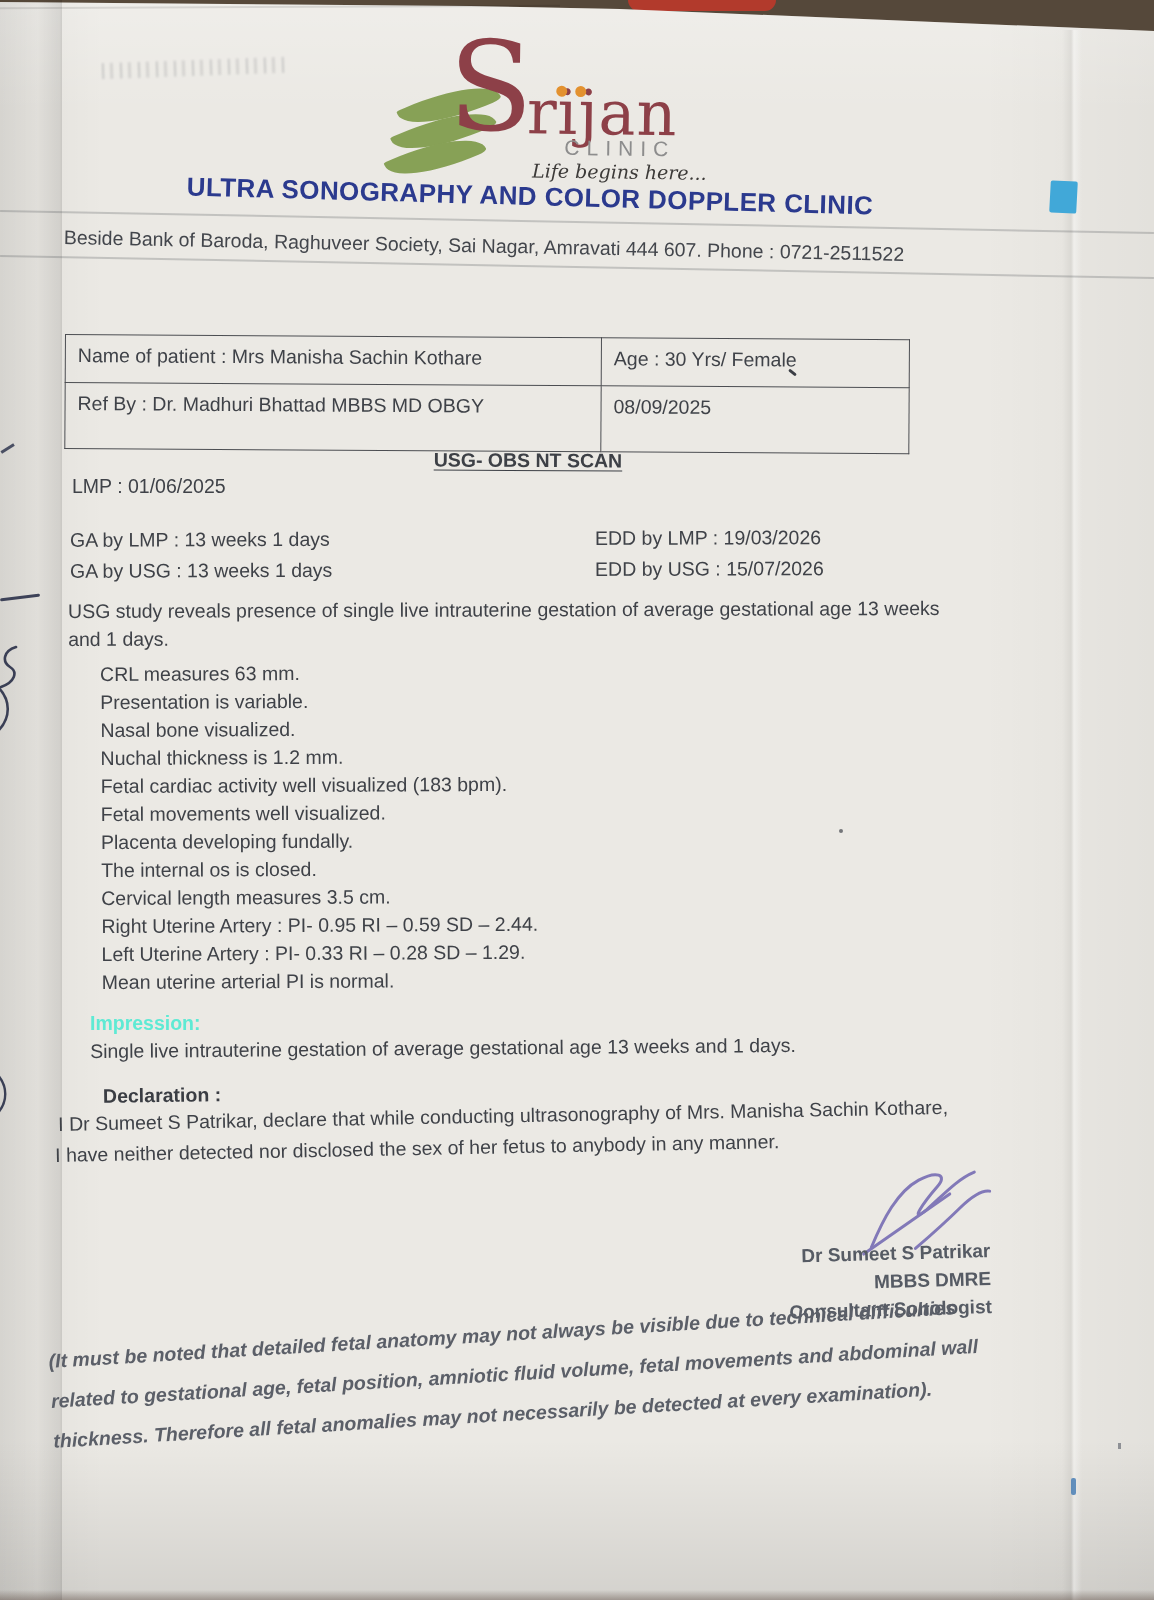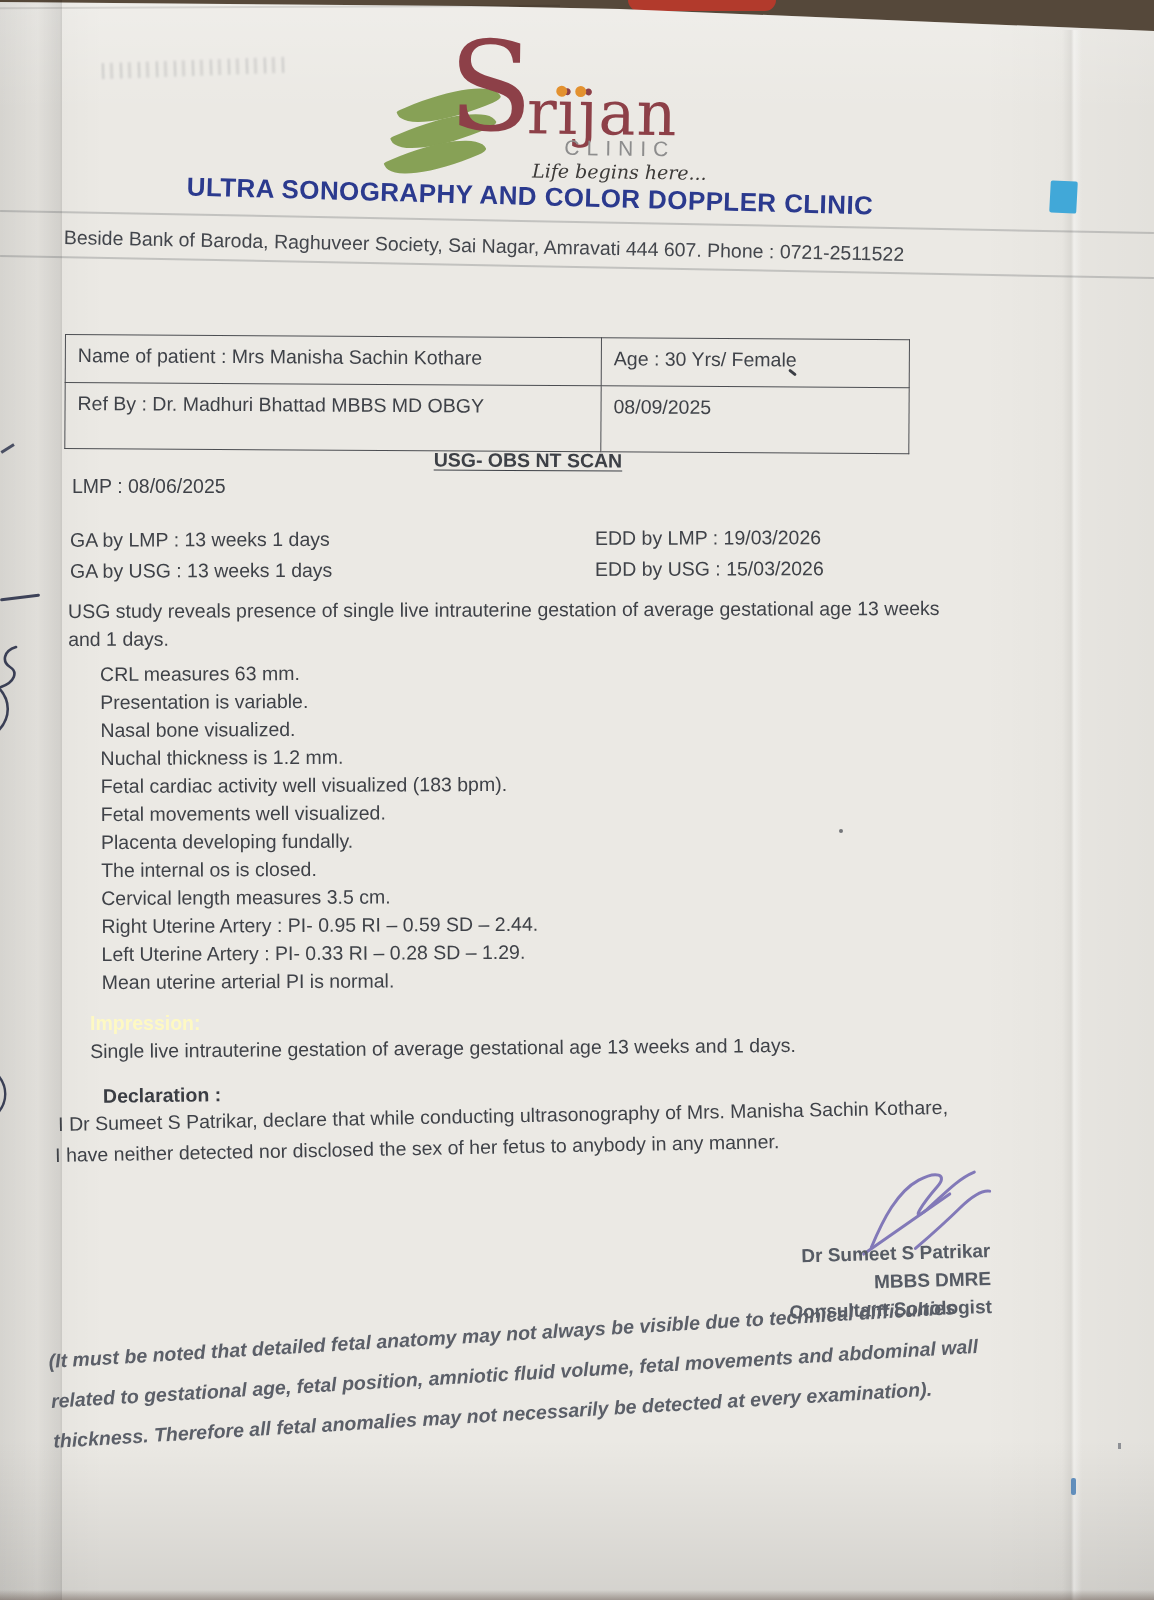--- a/index.html
+++ b/index.html
@@ -81,21 +81,21 @@
   .lmp { position:absolute; top:475px; left:72px; font-size:19.5px; color:#3f4248; z-index:10; }
   .ga-block { position:absolute; top:527px; left:70px; width:1000px; z-index:10; transform:rotate(-0.2deg); }
   .ga-row { display:flex; margin-bottom:8px; font-size:19.5px; color:#3f4248; }
   .ga-left { width:525px; }
   .summary { position:absolute; top:597px; left:68px; width:912px; z-index:10; font-size:19.5px; color:#3f4248;
              line-height:28px; text-align:justify; transform:rotate(-0.2deg); transform-origin:left top; }
   .findings { position:absolute; top:660px; left:100px; width:900px; z-index:10; list-style:none;
               transform:rotate(-0.3deg); transform-origin:left top; }
   .findings li { font-size:19.5px; color:#3f4248; line-height:28px; height:28px; }
 
-  .impression-heading { position:absolute; top:1012px; left:90px; font-size:19.5px; font-weight:700; color:#fef9c3; z-index:10; }
+  .impression-heading { position:absolute; top:1012px; left:90px; font-size:19.5px; font-weight:700; color:#5eead4; z-index:10; }
   .impression-text { position:absolute; top:1040px; left:90px; width:900px; font-size:19.5px; color:#3f4248; z-index:10;
                      transform:rotate(-0.5deg); transform-origin:left top; }
   .declaration-heading { position:absolute; top:1084px; left:103px; font-size:19.5px; font-weight:700; color:#3a3d43; z-index:10;
                          transform:rotate(-0.8deg); }
   .decl-line1 { position:absolute; top:1113px; left:58px; width:980px; font-size:19.5px; color:#3f4248; z-index:10;
                 transform:rotate(-1.1deg); transform-origin:left top; }
   .decl-line2 { position:absolute; top:1144px; left:55px; width:980px; font-size:19.5px; color:#3f4248; z-index:10;
                 transform:rotate(-1.1deg); transform-origin:left top; }
 
   
@@ -167,30 +167,30 @@
       <td>Age : 30 Yrs/ Female</td>
     </tr>
     <tr class="r2">
       <td class="c1">Ref By : Dr. Madhuri Bhattad MBBS MD OBGY</td>
       <td>08/09/2025</td>
     </tr>
   </tbody>
     </table>
 
   <div class="scan-title">USG- OBS NT SCAN</div>
-  <div class="lmp">LMP :  08/06/2025</div>
+  <div class="lmp">LMP :  01/06/2025</div>
 
   <div class="ga-block">
     <div class="ga-row">
       <span class="ga-left">GA by LMP : 13 weeks 1 days</span>
       <span>EDD by LMP : 19/03/2026</span>
     </div>
     <div class="ga-row">
       <span class="ga-left">GA by USG : 13 weeks 1 days</span>
-      <span>EDD by USG : 15/03/2026</span>
+      <span>EDD by USG : 15/07/2026</span>
     </div>
   </div>
 
   <div class="summary">
     <div>USG study reveals presence of single live intrauterine gestation of average gestational age 13 weeks</div>
     <div>and 1 days.</div>
   </div>
 
   <ul class="findings">
     <li>CRL measures 63 mm.</li>

